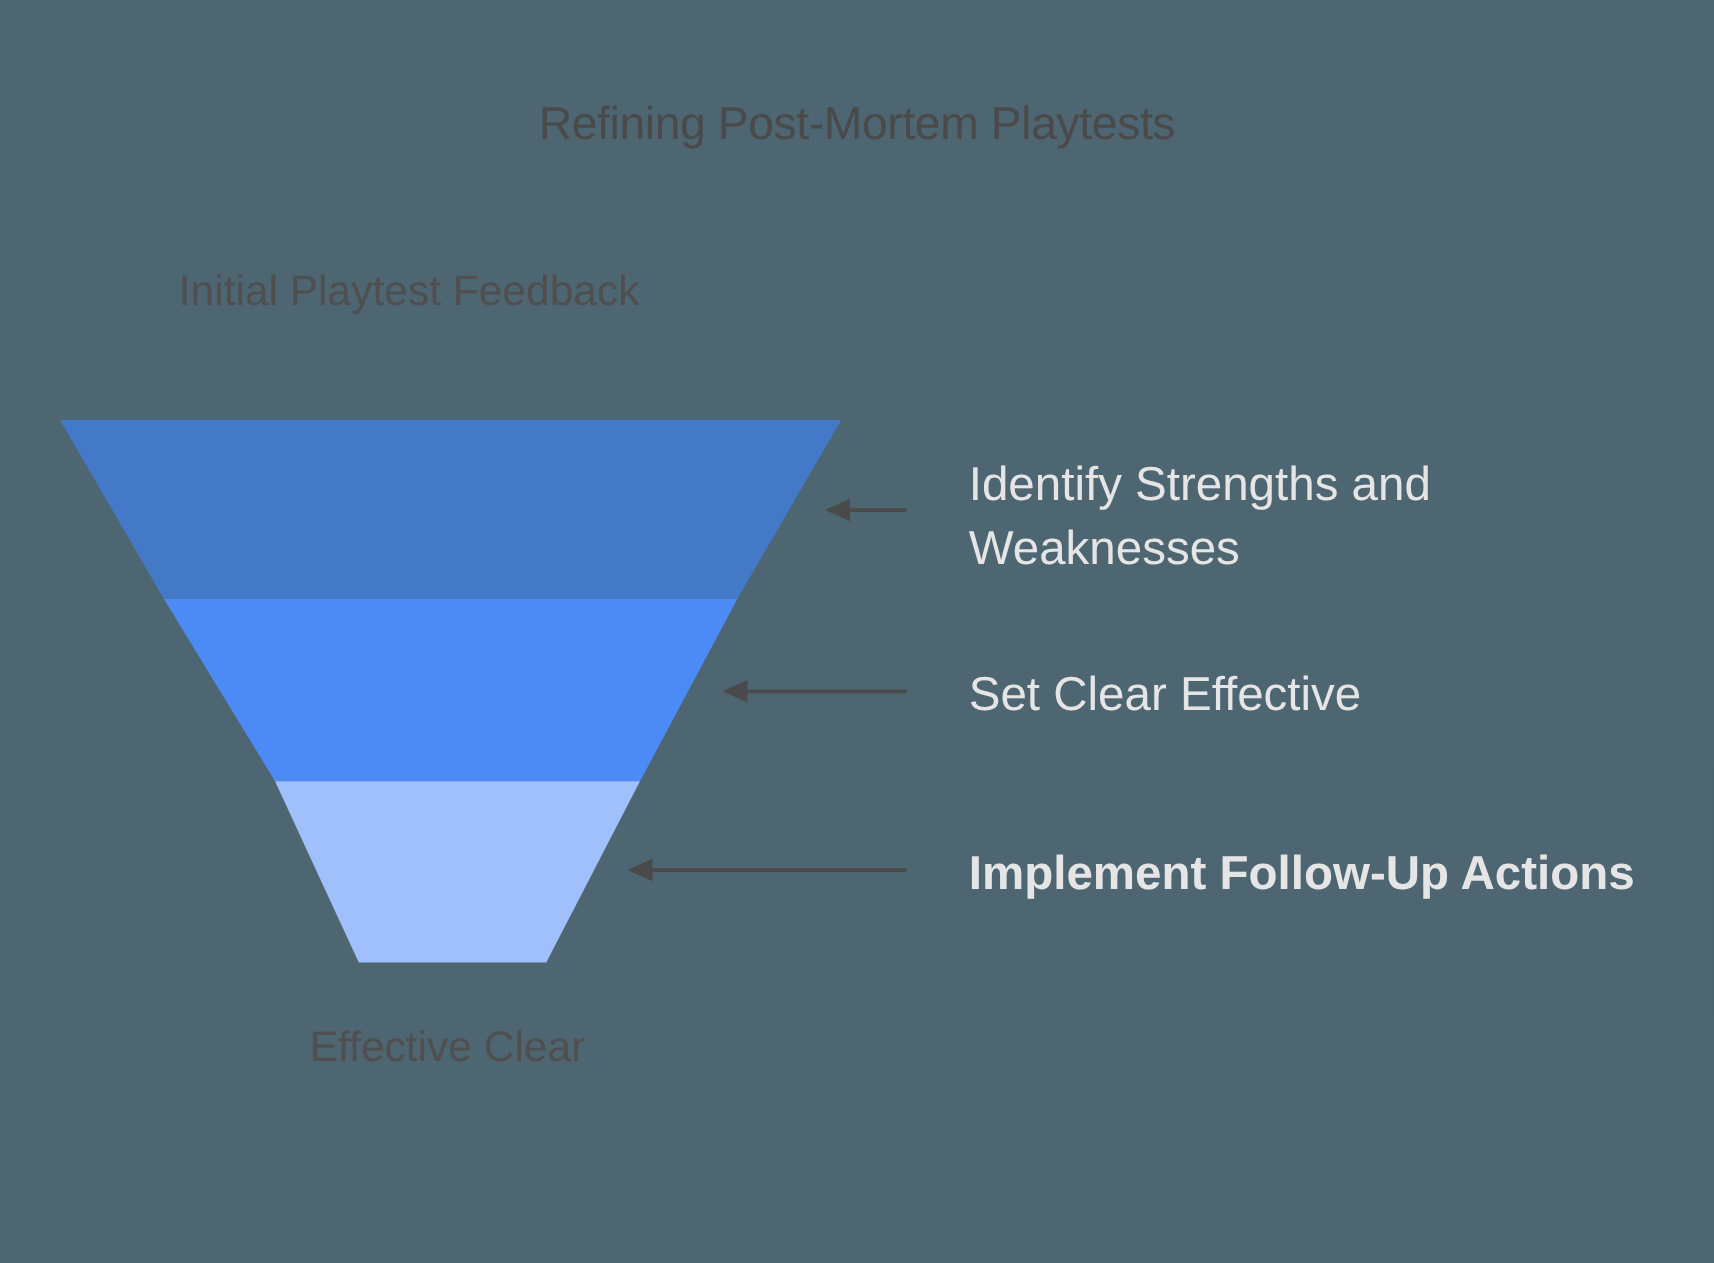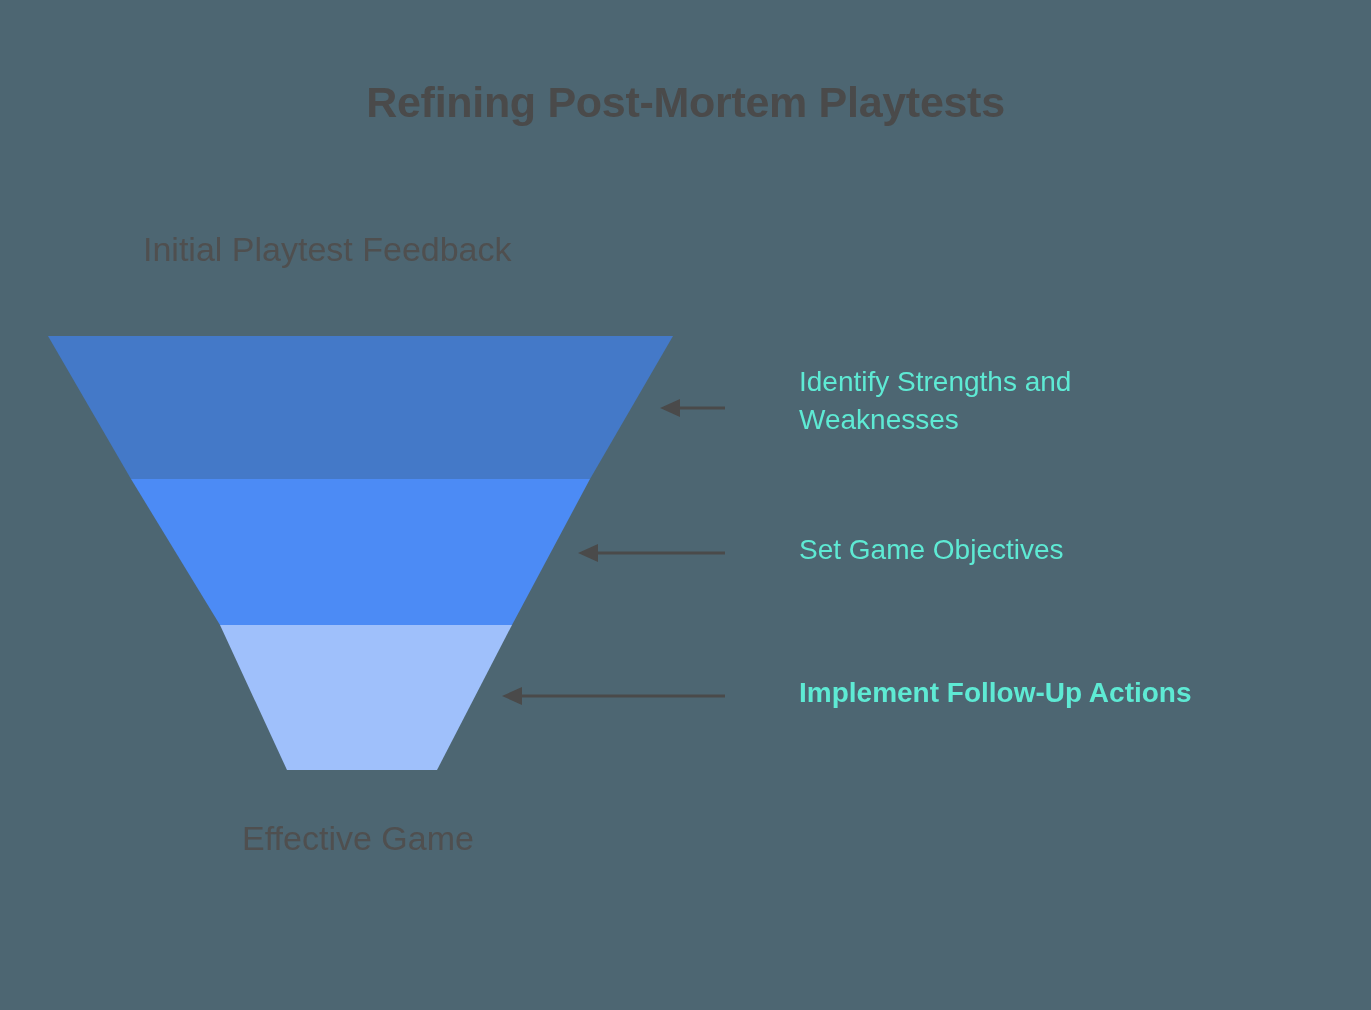--- a/index.html
+++ b/index.html
@@ -20,30 +20,30 @@
     top: 0;
     width: 1371px;
     height: 1010px;
   }
   .title {
     position: absolute;
     left: 0;
     top: 78px;
     width: 1371px;
     text-align: center;
-    font-size: 43px;
-    font-weight: bold;
+    font-size: 37px;
+    font-weight: normal;
     color: #4a4a4a;
     letter-spacing: -0.3px;
     white-space: nowrap;
   }
   .top-label {
     position: absolute;
     left: 143px;
-    top: 228px;
+    top: 212px;
     font-size: 34px;
     color: #4f4f4f;
     white-space: nowrap;
     line-height: 1.25;
   }
   .bottom-label {
     position: absolute;
     left: 148px;
     top: 816px;
     width: 420px;
@@ -56,25 +56,24 @@
   #funnel-svg {
     position: absolute;
     left: 0;
     top: 0;
     width: 1371px;
     height: 1010px;
     overflow: visible;
   }
   .stage-label {
     position: absolute;
-    font-size: 28px;
-    color: #5eead4;
+    font-size: 38px;
+    color: #e5e5e5;
     line-height: 1.35;
     white-space: pre-line;
-    margin-left: 24px;
   }
   .stage-label-1 { left: 775px; top: 363px; }
   .stage-label-2 { left: 775px; top: 531px; }
   .stage-label-3 { left: 775px; top: 674px; font-weight: bold; }
 </style>
 </head>
 <body style="background: rgb(77, 102, 114);">
 
 <div id="stage">
 
@@ -96,20 +95,20 @@
       <polygon points="578,553 598,544 598,562" fill="#4a4a4a"></polygon>
     </g>
     <g>
       <line x1="725" y1="696" x2="514" y2="696" stroke="#4a4a4a" stroke-width="3"></line>
       <polygon points="502,696 522,687 522,705" fill="#4a4a4a"></polygon>
     </g>
   </svg>
 
   <div class="stage-label stage-label-1">Identify Strengths and
 Weaknesses</div>
-  <div class="stage-label stage-label-2">Set Game Objectives</div>
+  <div class="stage-label stage-label-2">Set Clear Effective</div>
   <div class="stage-label stage-label-3">Implement Follow-Up Actions</div>
 
   <div class="bottom-label">
-      <span>Effective Game</span>
+      <span>Effective Clear</span>
     </div>
 
 </div>
 
 </body></html>

